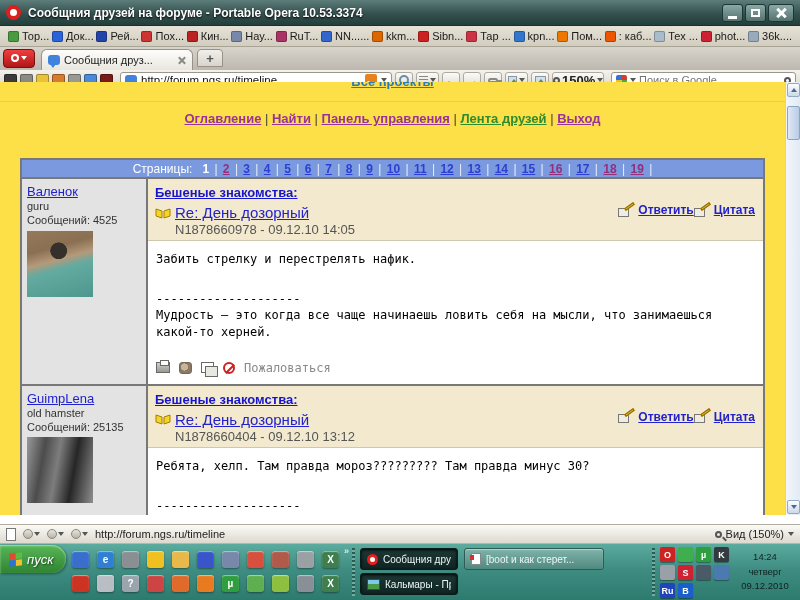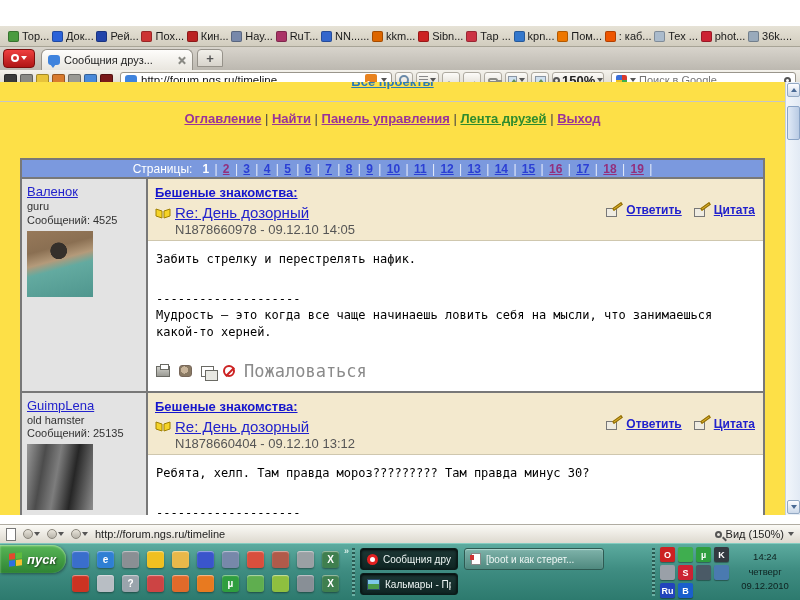--- a/index.html
+++ b/index.html
@@ -111,41 +111,41 @@
       radial-gradient(circle at 48% 30%, #35302b 14%, rgba(0,0,0,0) 15%),
       linear-gradient(165deg,#97795a 0%,#8a6f52 28%,#b49a7a 44%,#63aaa0 56%,#4f968e 100%); }
   .avatar.photo2 { background:linear-gradient(100deg,#9a9a9a 0%,#4c4c4c 25%,#7d7d7d 45%,#262626 68%,#8e8e8e 100%); }
 
   .post-cell { flex:1; min-width:0; background:#fff; }
   .post-head { background:#f3e9ce; min-height:55px; padding:4px 7px 3px; position:relative; border-bottom:1px solid #cfc7ae; }
   .forum-link { font-size:13px; font-weight:bold; color:#1515cc; text-decoration:underline; }
   .topic-line { margin-top:3px; display:flex; align-items:center; gap:4px; }
   .topic-link { font-size:15px; color:#2222cc; text-decoration:underline; }
   .post-meta { font-size:13px; color:#555; margin-left:20px; margin-top:1px; }
-  .head-actions { position:absolute; right:8px; top:24px; display:flex; gap:12px; align-items:center; }
+  .head-actions { position:absolute; right:8px; top:24px; display:flex; align-items:center; }
   .action-link { display:flex; align-items:center; gap:3px; }
   .action-text { font-size:12px; font-weight:bold; color:#2222cc; text-decoration:underline; }
   .edit-ico { width:17px; height:13px; position:relative; display:inline-block; flex:none; }
   .edit-ico .paper { position:absolute; left:0; bottom:0; width:11px; height:9px; background:#efece2; border:1px solid #777; }
   .edit-ico .pen { position:absolute; right:0; top:1px; width:11px; height:3px; background:#e2b422; border:1px solid #8a6a10; transform:rotate(-35deg); }
   .edit-ico .qq { position:absolute; left:1px; top:-2px; font-size:8px; font-weight:bold; color:#444; }
 
   .post-body { padding:10px 8px 8px; font-family:"DejaVu Sans Mono", monospace; font-size:12px; line-height:1.35; color:#000; }
   .body-line { margin-bottom:4px; }
   .sep-line { margin-top:24px; }
   .sig-line { margin-top:0; }
   .post-tools { margin-top:20px; display:flex; align-items:center; gap:9px; }
   .tool-printer { width:14px; height:11px; background:linear-gradient(#cfcfc9,#9a9a94); border:1px solid #6a6a64; position:relative; }
   .tool-printer::after { content:""; position:absolute; left:3px; top:-3px; width:7px; height:4px; background:#fff; border:1px solid #6a6a64; }
   .tool-friend { width:13px; height:12px; background:radial-gradient(circle at 40% 40%, #c8b49a 40%, #8a7a64 41%); border-radius:3px; border:1px solid #77675a; }
   .tool-copy { width:13px; height:11px; border:1px solid #6a6a64; background:#fff; position:relative; }
   .tool-copy::after { content:""; position:absolute; left:3px; top:3px; width:11px; height:9px; background:#e8e8e2; border:1px solid #6a6a64; }
   .tool-report { width:12px; height:12px; border:2px solid #cc2222; border-radius:50%; position:relative; flex:none; }
   .tool-report::after { content:""; position:absolute; left:-1px; top:4px; width:12px; height:2px; background:#cc2222; transform:rotate(-45deg); }
-  .report-text { font-size:17px; color:#8a8a8a; }
+  .report-text { font-size:12px; color:#8a8a8a; }
 
   
   .scrollbar { position:absolute; right:0; top:0; width:15px; height:433px; background:linear-gradient(90deg,#f2f6fb,#e2eaf4); border-left:1px solid #c6d2e0; }
   .sb-btn { position:absolute; left:1px; width:13px; height:14px; background:linear-gradient(#fdfdff,#ccd9ea); border:1px solid #93a9c4; border-radius:2px; display:flex; align-items:center; justify-content:center; }
   .sb-btn.up { top:1px; } .sb-btn.down { bottom:1px; }
   .tri-up { width:0; height:0; border-left:3px solid transparent; border-right:3px solid transparent; border-bottom:4px solid #4a6a94; }
   .tri-down { width:0; height:0; border-left:3px solid transparent; border-right:3px solid transparent; border-top:4px solid #4a6a94; }
   .sb-thumb { position:absolute; left:1px; top:24px; width:13px; height:34px; background:linear-gradient(90deg,#dfe9f6,#b9cbe4); border:1px solid #8aa4c6; border-radius:2px; }
 
   
@@ -159,21 +159,21 @@
 
   
   .taskbar { position:absolute; top:543px; left:0; width:800px; height:57px;
     background:linear-gradient(#5cab9f,#3f8d82 45%,#2d7a6e); border-top:1px solid #84ccc0; }
   .start-btn { position:absolute; left:0; top:1px; height:28px; width:66px; border-radius:0 14px 14px 0;
     background:linear-gradient(#58b657,#2f8433); box-shadow:inset 0 1px 2px #a8e0a0, 1px 1px 3px rgba(0,0,0,.4);
     display:flex; align-items:center; gap:5px; padding:0 9px; }
   .win-logo { width:13px; height:13px; display:grid; grid-template-columns:1fr 1fr; grid-template-rows:1fr 1fr; gap:1px; transform:skewY(-6deg); flex:none; }
   .win-logo i:nth-child(1){background:#e24a2e;} .win-logo i:nth-child(2){background:#5dbb3f;}
   .win-logo i:nth-child(3){background:#2e6fe2;} .win-logo i:nth-child(4){background:#f5c02e;}
-  .start-label { color:#fff; font-size:13px; font-weight:bold; font-style:italic; text-shadow:1px 1px 2px #1a3a1a; }
+  .start-label { color:#fff; font-size:13px; font-weight:normal; font-style:italic; text-shadow:1px 1px 2px #1a3a1a; }
   .ql-area { position:absolute; left:72px; top:3px; width:276px; height:52px; }
   .ql-row { display:flex; gap:8px; height:24px; align-items:center; }
   .ql-ico { width:17px; height:17px; border-radius:3px; box-shadow:0 1px 2px rgba(0,0,0,.4), inset 0 1px 1px rgba(255,255,255,.5);
     color:#fff; font-size:10px; font-weight:bold; display:flex; align-items:center; justify-content:center; flex:none; }
   .overflow-chevron { position:absolute; left:344px; top:2px; color:#d6ece6; font-size:9px; font-weight:bold; }
   .tb-handle { position:absolute; top:4px; bottom:4px; width:3px;
     background:repeating-linear-gradient(#2a5a52 0 2px, #6ab0a4 2px 4px); }
   .win-btn { position:absolute; height:22px; border-radius:3px; display:flex; align-items:center; gap:5px; padding:0 6px; overflow:hidden; }
   .win-btn .wb-label { font-size:10px; color:#eef6f4; white-space:nowrap; overflow:hidden; }
   .win-btn.active { background:linear-gradient(#1c3835,#0f2523); box-shadow:inset 0 1px 3px #000; border:1px solid #0a1c1a; }
@@ -186,20 +186,35 @@
   .tray-row { display:flex; gap:3px; margin-bottom:3px; }
   .tray-ico { width:15px; height:15px; border-radius:2px; color:#fff; font-size:9px; font-weight:bold;
     display:flex; align-items:center; justify-content:center; box-shadow:0 1px 1px rgba(0,0,0,.35); flex:none; }
   .clock { position:absolute; right:3px; top:6px; width:64px; text-align:center; font-size:9.5px; color:#0e211f; line-height:1.55; }
 </style>
 </head>
 <body>
 
 <div class="screen">
 
+  <div class="titlebar">
+    <span class="opera-o"></span>
+    <span class="t-title">Сообщния друзей на форуме - Portable Opera 10.53.3374</span>
+    <span class="t-btns">
+      <span class="t-btn">
+          <span class="glyph-min"></span>
+        </span>
+      <span class="t-btn">
+          <span class="glyph-rest"></span>
+        </span>
+      <span class="t-btn close">
+          <span class="glyph-x"></span>
+        </span>
+    </span>
+  </div>
 
   <div class="bookmarksbar">
       <span class="bm-item">
         <span class="bm-ico" style="background: rgb(74, 155, 63);"></span>
         <span class="bm-label">Тор...</span>
       </span>
       <span class="bm-item">
         <span class="bm-ico" style="background: rgb(42, 98, 217);"></span>
         <span class="bm-label">Док...</span>
       </span>

